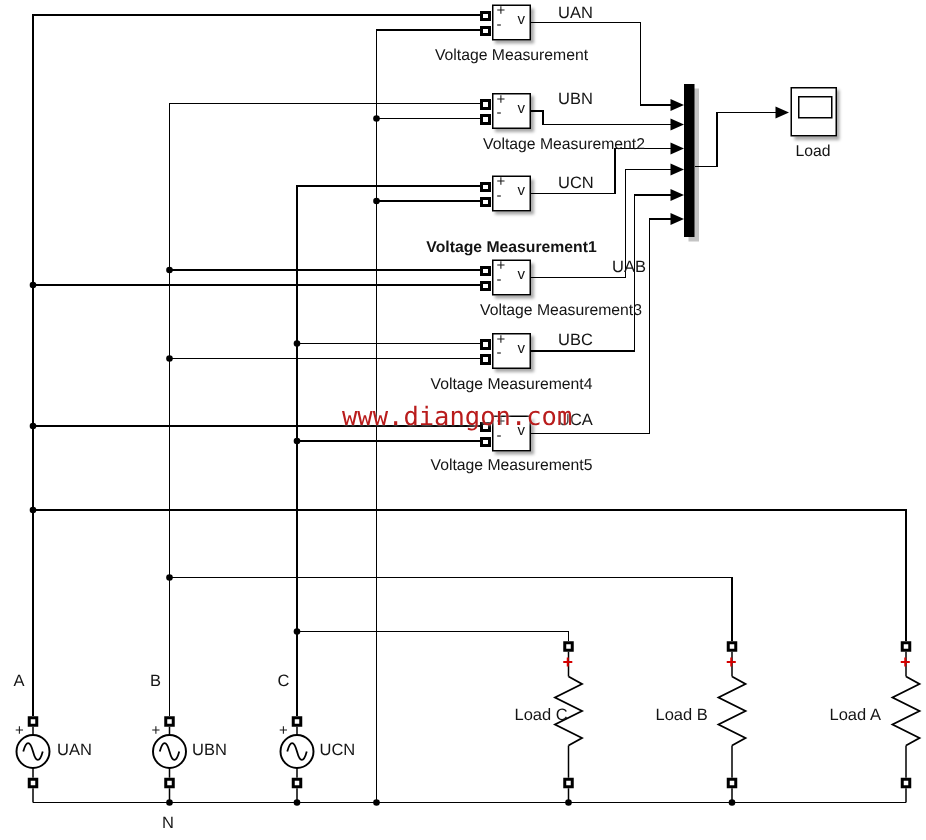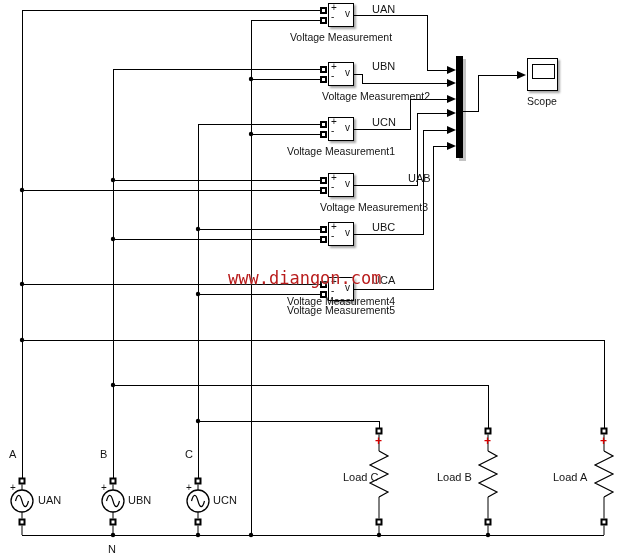--- a/index.html
+++ b/index.html
@@ -232,36 +232,36 @@
     <span class="v">v</span>
   </div>
   <div class="vm-block" style="top:277px;">
     <span class="p">+</span>
     <span class="m">-</span>
     <span class="v">v</span>
   </div>
 
   <div class="blk-label" style="left:341px; top:31px;">Voltage Measurement</div>
   <div class="blk-label" style="left:344px; top:90px;margin-left:32px;">Voltage Measurement2</div>
-  <div class="blk-label" style="left:341px; top:145px;">Voltage Measurement1</div>
+  <div class="blk-label" style="left:341px; top:159px;font-weight:bold;">Voltage Measurement1</div>
   <div class="blk-label" style="left:341px; top:201px;margin-left:33px;">Voltage Measurement3</div>
-  <div class="blk-label" style="left:341px; top:250px;margin-top:45px;">Voltage Measurement4</div>
+  <div class="blk-label" style="left:341px; top:250px;">Voltage Measurement4</div>
   <div class="blk-label" style="left:341px; top:304px;">Voltage Measurement5</div>
 
   <div class="sig-label" style="top:3px;">UAN</div>
   <div class="sig-label" style="top:60px;">UBN</div>
   <div class="sig-label" style="top:116px;">UCN</div>
   <div class="sig-label" style="top:172px;margin-left:36px;">UAB</div>
   <div class="sig-label" style="top:221px;">UBC</div>
   <div class="sig-label" style="top:274px;">UCA</div>
 
   <div class="scope-block">
     <div class="scope-screen"></div>
   </div>
-  <div class="blk-label" style="left:542px; top:95px;">Scope</div>
+  <div class="blk-label" style="left:542px; top:95px;">Load</div>
 
   <div class="txt" style="left:9px;   top:448px;">A</div>
   <div class="txt" style="left:100px; top:448px;">B</div>
   <div class="txt" style="left:185px; top:448px;">C</div>
 
   <div class="src-plus" style="left:10px;  top:482px;">+</div>
   <div class="src-plus" style="left:101px; top:482px;">+</div>
   <div class="src-plus" style="left:186px; top:482px;">+</div>
 
   <div class="txt" style="left:38px;  top:494px;">UAN</div>

